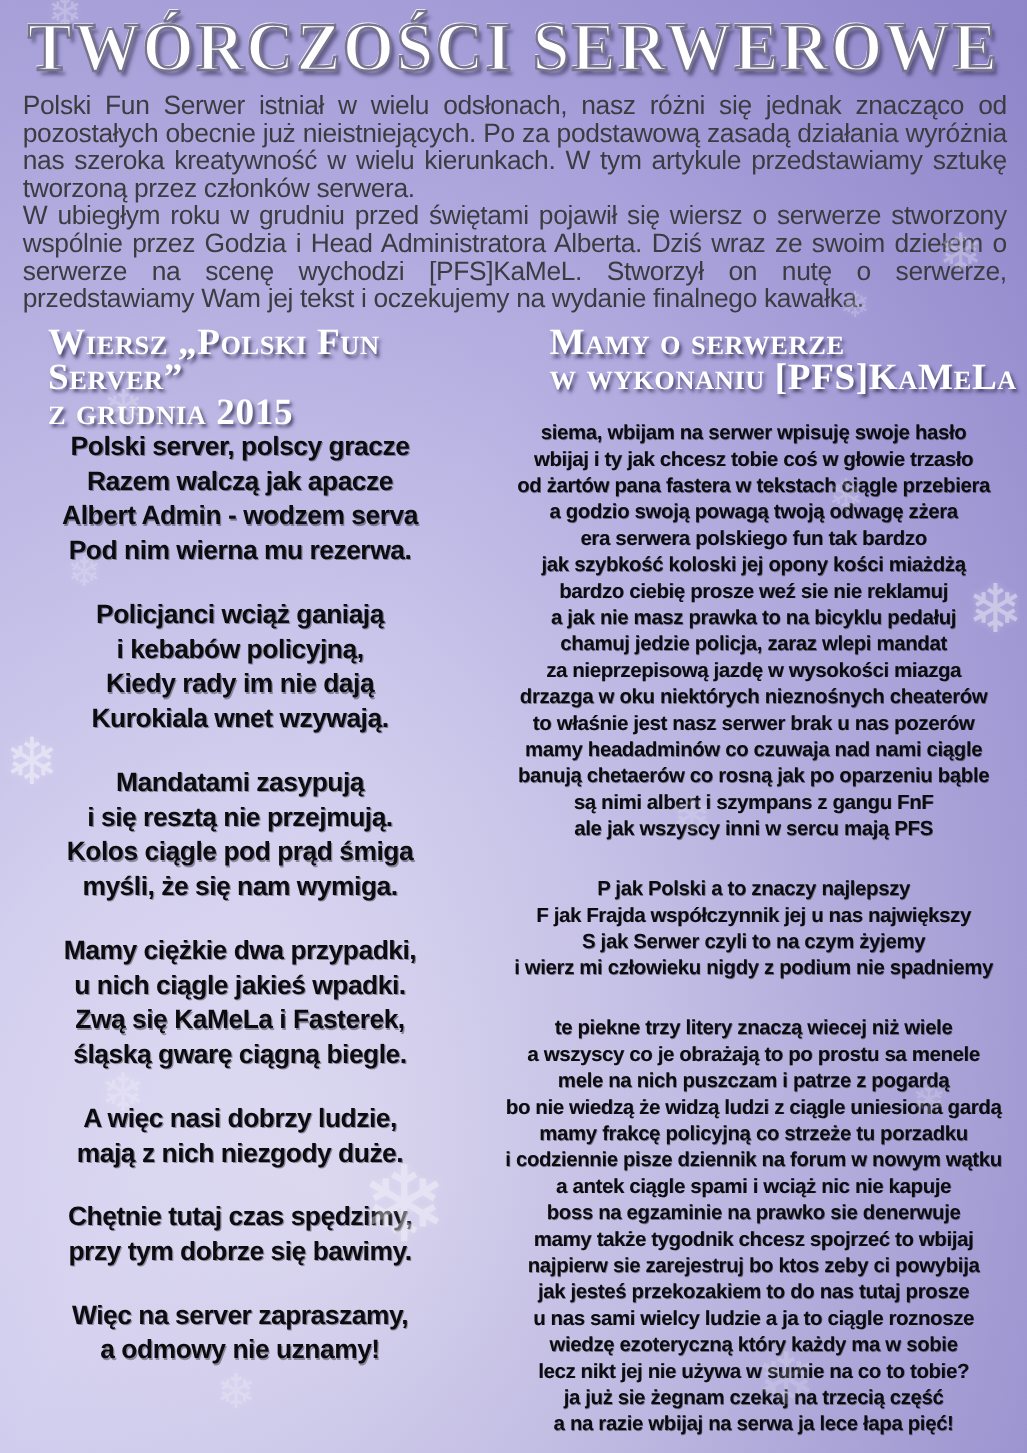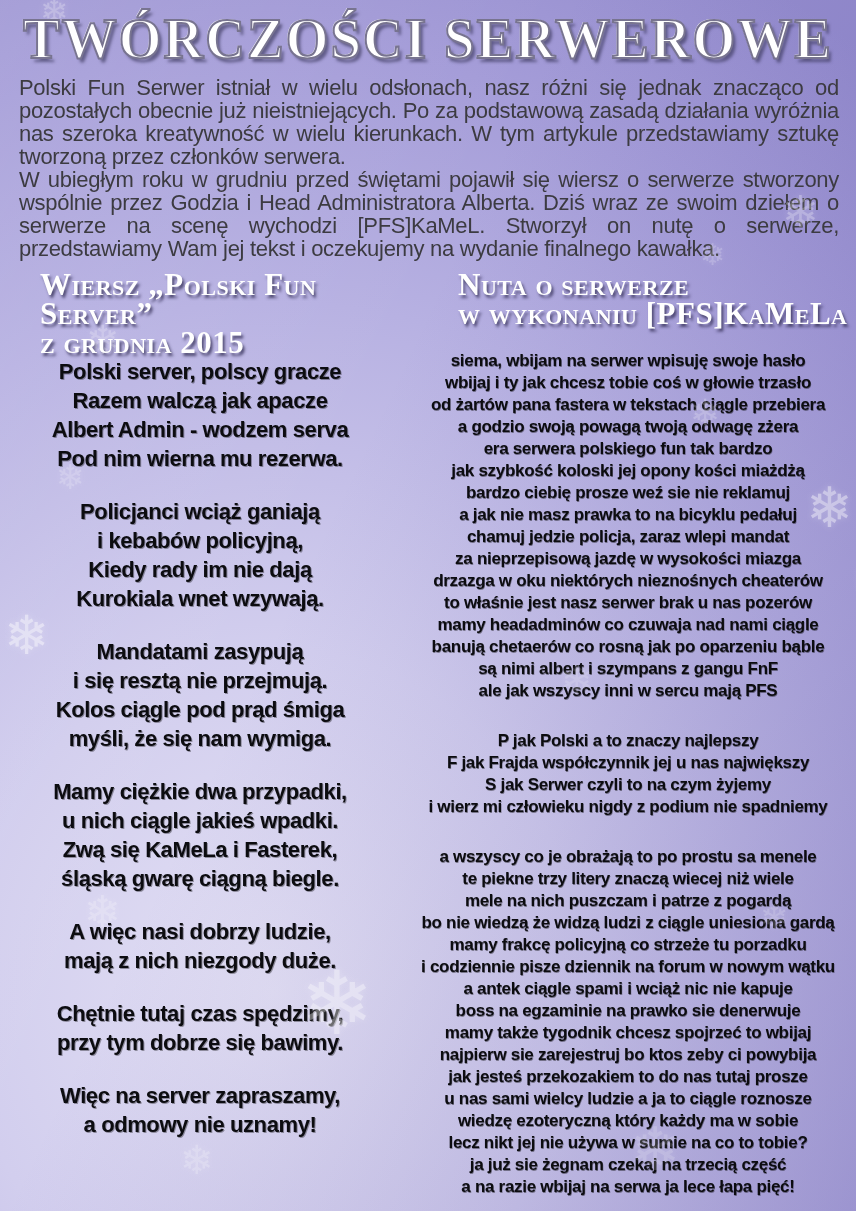--- a/index.html
+++ b/index.html
@@ -138,21 +138,21 @@
           </div>
         <div class="stanza">
             <div class="line">Więc na server zapraszamy,</div>
             <div class="line">a odmowy nie uznamy!</div>
           </div>
       </div>
     </div>
 
     <div class="col-right">
       <h2 class="colhead">
-        <span style="display:block">Nuta o serwerze</span>
+        <span style="display:block">Mamy o serwerze</span>
         <span style="display:block">w wykonaniu [PFS]KaMeLa</span>
       </h2>
       <div class="song">
         <div class="stanza">
             <div class="line">siema, wbijam na serwer wpisuję swoje hasło</div>
             <div class="line">wbijaj i ty jak chcesz tobie coś w głowie trzasło</div>
             <div class="line">od żartów pana fastera w tekstach ciągle przebiera</div>
             <div class="line">a godzio swoją powagą twoją odwagę zżera</div>
             <div class="line">era serwera polskiego fun tak bardzo</div>
             <div class="line">jak szybkość koloski jej opony kości miażdżą</div>
@@ -167,22 +167,22 @@
             <div class="line">są nimi albert i szympans z gangu FnF</div>
             <div class="line">ale jak wszyscy inni w sercu mają PFS</div>
           </div>
         <div class="stanza">
             <div class="line">P jak Polski a to znaczy najlepszy</div>
             <div class="line">F jak Frajda współczynnik jej u nas największy</div>
             <div class="line">S jak Serwer czyli to na czym żyjemy</div>
             <div class="line">i wierz mi człowieku nigdy z podium nie spadniemy</div>
           </div>
         <div class="stanza">
+            <div class="line">te piekne trzy litery znaczą wiecej niż wiele</div>
             <div class="line">a wszyscy co je obrażają to po prostu sa menele</div>
-            <div class="line">te piekne trzy litery znaczą wiecej niż wiele</div>
             <div class="line">mele na nich puszczam i patrze z pogardą</div>
             <div class="line">bo nie wiedzą że widzą ludzi z ciągle uniesiona gardą</div>
             <div class="line">mamy frakcę policyjną co strzeże tu porzadku</div>
             <div class="line">i codziennie pisze dziennik na forum w nowym wątku</div>
             <div class="line">a antek ciągle spami i wciąż nic nie kapuje</div>
             <div class="line">boss na egzaminie na prawko sie denerwuje</div>
             <div class="line">mamy także tygodnik chcesz spojrzeć to wbijaj</div>
             <div class="line">najpierw sie zarejestruj bo ktos zeby ci powybija</div>
             <div class="line">jak jesteś przekozakiem to do nas tutaj prosze</div>
             <div class="line">u nas sami wielcy ludzie a ja to ciągle roznosze</div>

